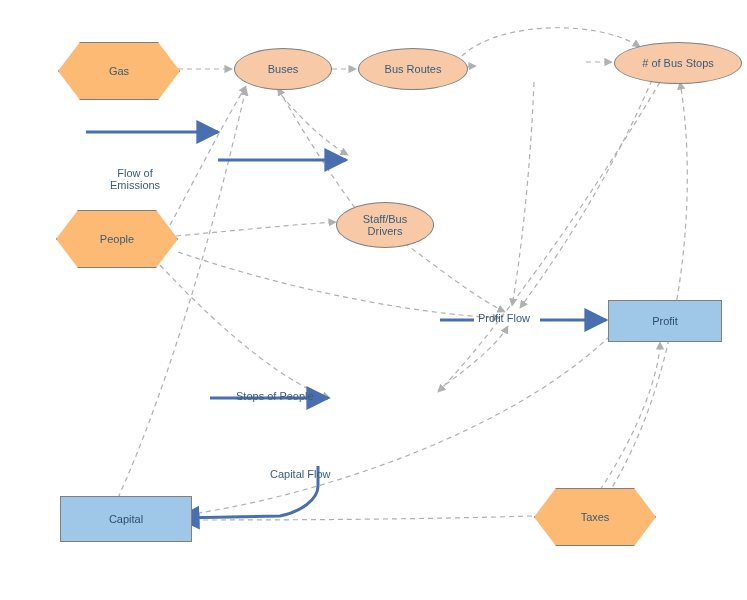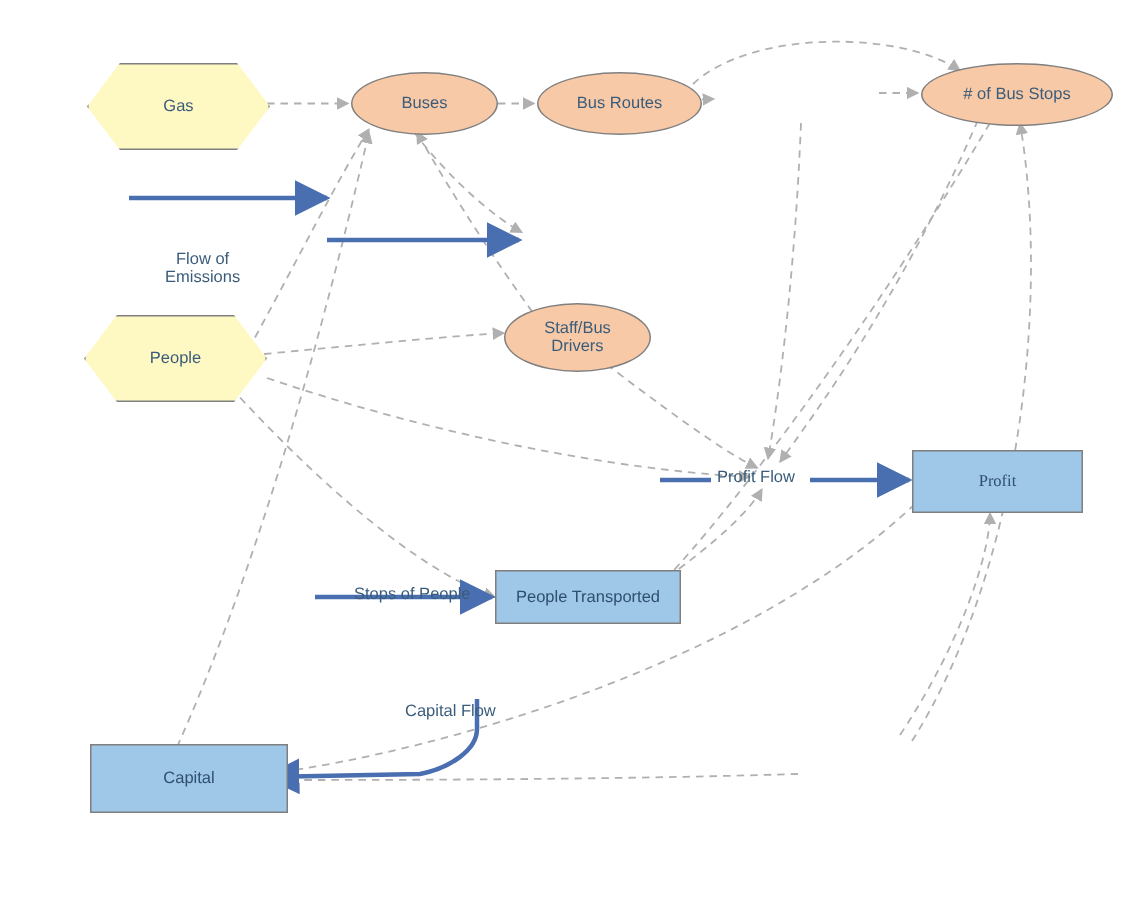--- a/index.html
+++ b/index.html
@@ -12,21 +12,21 @@
     overflow: hidden;
   }
   .stage { position: relative; width: 747px; height: 600px; }
   svg.links { position: absolute; left: 0; top: 0; width: 747px; height: 600px; pointer-events: none; }
 
   
   .hex {
     position: absolute;
     width: 120px; height: 56px;
     display: flex; align-items: center; justify-content: center;
-    background: #fef9c3;
+    background: #fdba74;
     border: 1px solid #7f7f7f;
     clip-path: polygon(18% 0%, 82% 0%, 100% 50%, 82% 100%, 18% 100%, 0% 50%);
     color: #3a5c7a;
   }
 
   
   .ell {
     position: absolute;
     height: 40px;
     display: flex; align-items: center; justify-content: center;
@@ -114,38 +114,38 @@
       <path d="M318,466 L318,486 C318,500 300,512 280,516 L178,518"></path>
     </g>
   </svg>
 
   <div class="hex" style="left:58px;  top:42px;">
       <span>Gas</span>
     </div>
   <div class="hex" style="left:56px;  top:210px;">
       <span>People</span>
     </div>
+  <div class="hex" style="left:534px; top:488px;">
+      <span>Taxes</span>
+    </div>
 
   <div class="ell" style="left:234px; top:48px; width:80px;">
       <span>Buses</span>
     </div>
   <div class="ell" style="left:358px; top:48px; width:92px;">
       <span>Bus Routes</span>
     </div>
   <div class="ell" style="left:614px; top:42px; width:110px;">
       <span># of Bus Stops</span>
     </div>
   <div class="ell" style="left:336px; top:202px; width:80px; height:44px; text-align:center; white-space:pre;"><span>Staff/Bus
 Drivers</span></div>
 
-  <div class="rect" style="left:608px; top:300px; width:100px; height:40px;font-family:Liberation Serif, serif;">
+  <div class="rect" style="left:608px; top:300px; width:100px; height:40px;">
       <span>Profit</span>
-    </div>
-  <div class="rect" style="left:330px; top:380px; width:110px; height:34px;">
-      <span>People Transported</span>
     </div>
   <div class="rect" style="left:60px;  top:496px; width:118px; height:44px;">
       <span>Capital</span>
     </div>
 
   <div class="flowlbl" style="left:110px; top:138px;margin-top:29px;">Flow of
 Emissions</div>
   <div class="flowlbl" style="left:236px; top:390px;">Stops of People</div>
   <div class="flowlbl" style="left:478px; top:312px;">Profit Flow</div>
   <div class="flowlbl" style="left:270px; top:468px;">Capital Flow</div>

